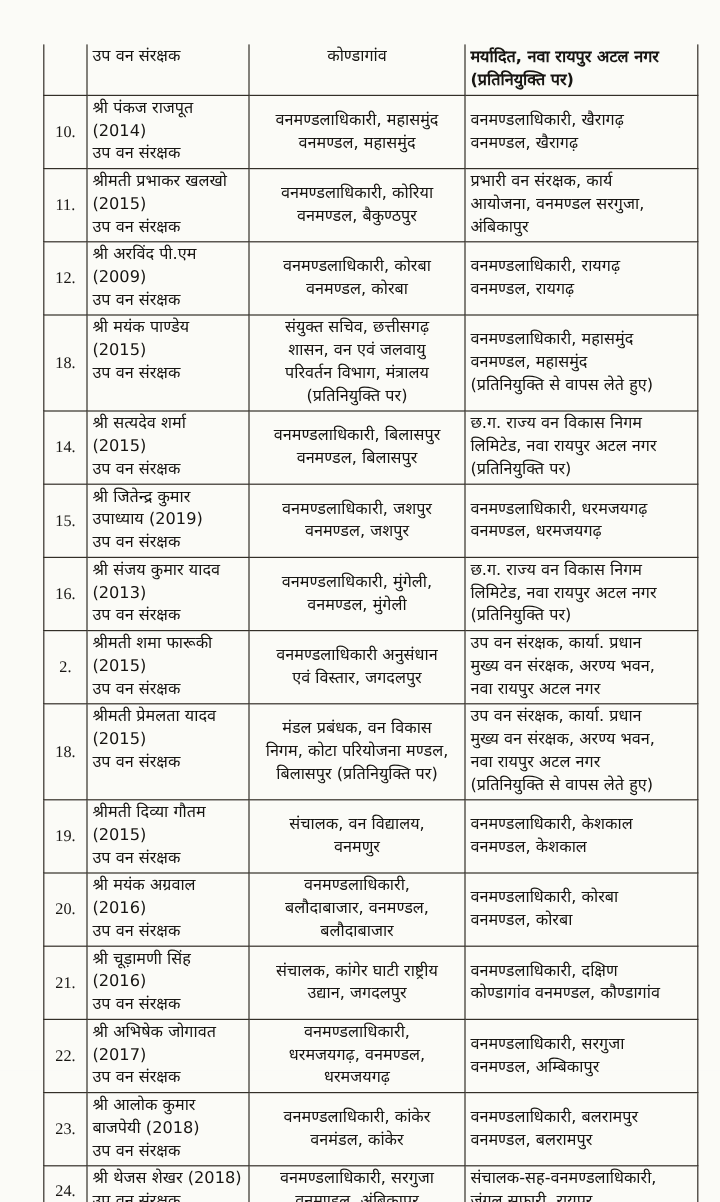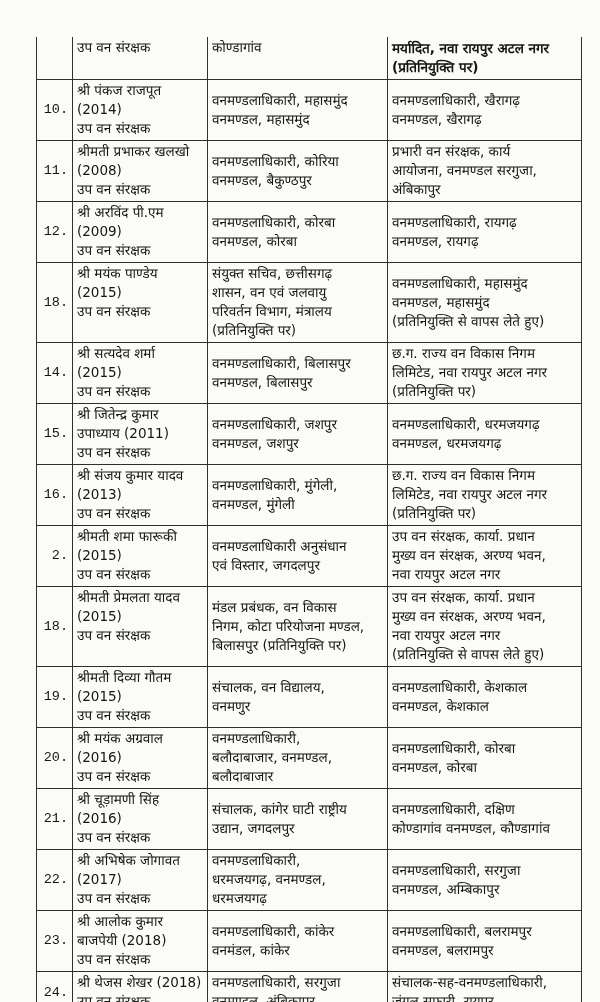--- a/index.html
+++ b/index.html
@@ -33,27 +33,27 @@
     line-height: 19px;
     white-space: pre-line;
     overflow: hidden;
     color: #171512;
   }
   
   table.transfer tr:first-child td {
     border-top: none;
   }
   td.c-sn {
-    font-family: Liberation Mono, monospace;
+    font-family: Liberation Serif, serif;
     font-size: 15px;
-    text-align: right;
+    text-align: center;
     vertical-align: middle;
   }
   td.c-name { vertical-align: top; }
-  td.c-cur  { vertical-align: middle; }
+  td.c-cur  { vertical-align: middle; text-align: center; }
   td.c-new  { vertical-align: middle; }
   tr.partial td { vertical-align: top; }
   tr.partial td.c-new { padding-top: 2px; font-weight: bold; }
 </style>
 </head>
 <body>
 
 <div class="page">
   <table class="transfer">
     <colgroup>
@@ -76,21 +76,21 @@
 (2014)
 उप वन संरक्षक</td>
     <td class="c-cur">वनमण्डलाधिकारी, महासमुंद
 वनमण्डल, महासमुंद</td>
     <td class="c-new">वनमण्डलाधिकारी, खैरागढ़
 वनमण्डल, खैरागढ़</td>
   </tr>
         <tr>
     <td class="c-sn">11.</td>
     <td class="c-name">श्रीमती प्रभाकर खलखो
-(2008)
+(2015)
 उप वन संरक्षक</td>
     <td class="c-cur">वनमण्डलाधिकारी, कोरिया
 वनमण्डल, बैकुण्ठपुर</td>
     <td class="c-new">प्रभारी वन संरक्षक, कार्य
 आयोजना, वनमण्डल सरगुजा,
 अंबिकापुर</td>
   </tr>
         <tr>
     <td class="c-sn">12.</td>
     <td class="c-name">श्री अरविंद पी.एम
@@ -121,21 +121,21 @@
 उप वन संरक्षक</td>
     <td class="c-cur">वनमण्डलाधिकारी, बिलासपुर
 वनमण्डल, बिलासपुर</td>
     <td class="c-new">छ.ग. राज्य वन विकास निगम
 लिमिटेड, नवा रायपुर अटल नगर
 (प्रतिनियुक्ति पर)</td>
   </tr>
         <tr>
     <td class="c-sn">15.</td>
     <td class="c-name">श्री जितेन्द्र कुमार
-उपाध्याय (2011)
+उपाध्याय (2019)
 उप वन संरक्षक</td>
     <td class="c-cur">वनमण्डलाधिकारी, जशपुर
 वनमण्डल, जशपुर</td>
     <td class="c-new">वनमण्डलाधिकारी, धरमजयगढ़
 वनमण्डल, धरमजयगढ़</td>
   </tr>
         <tr>
     <td class="c-sn">16.</td>
     <td class="c-name">श्री संजय कुमार यादव
 (2013)

